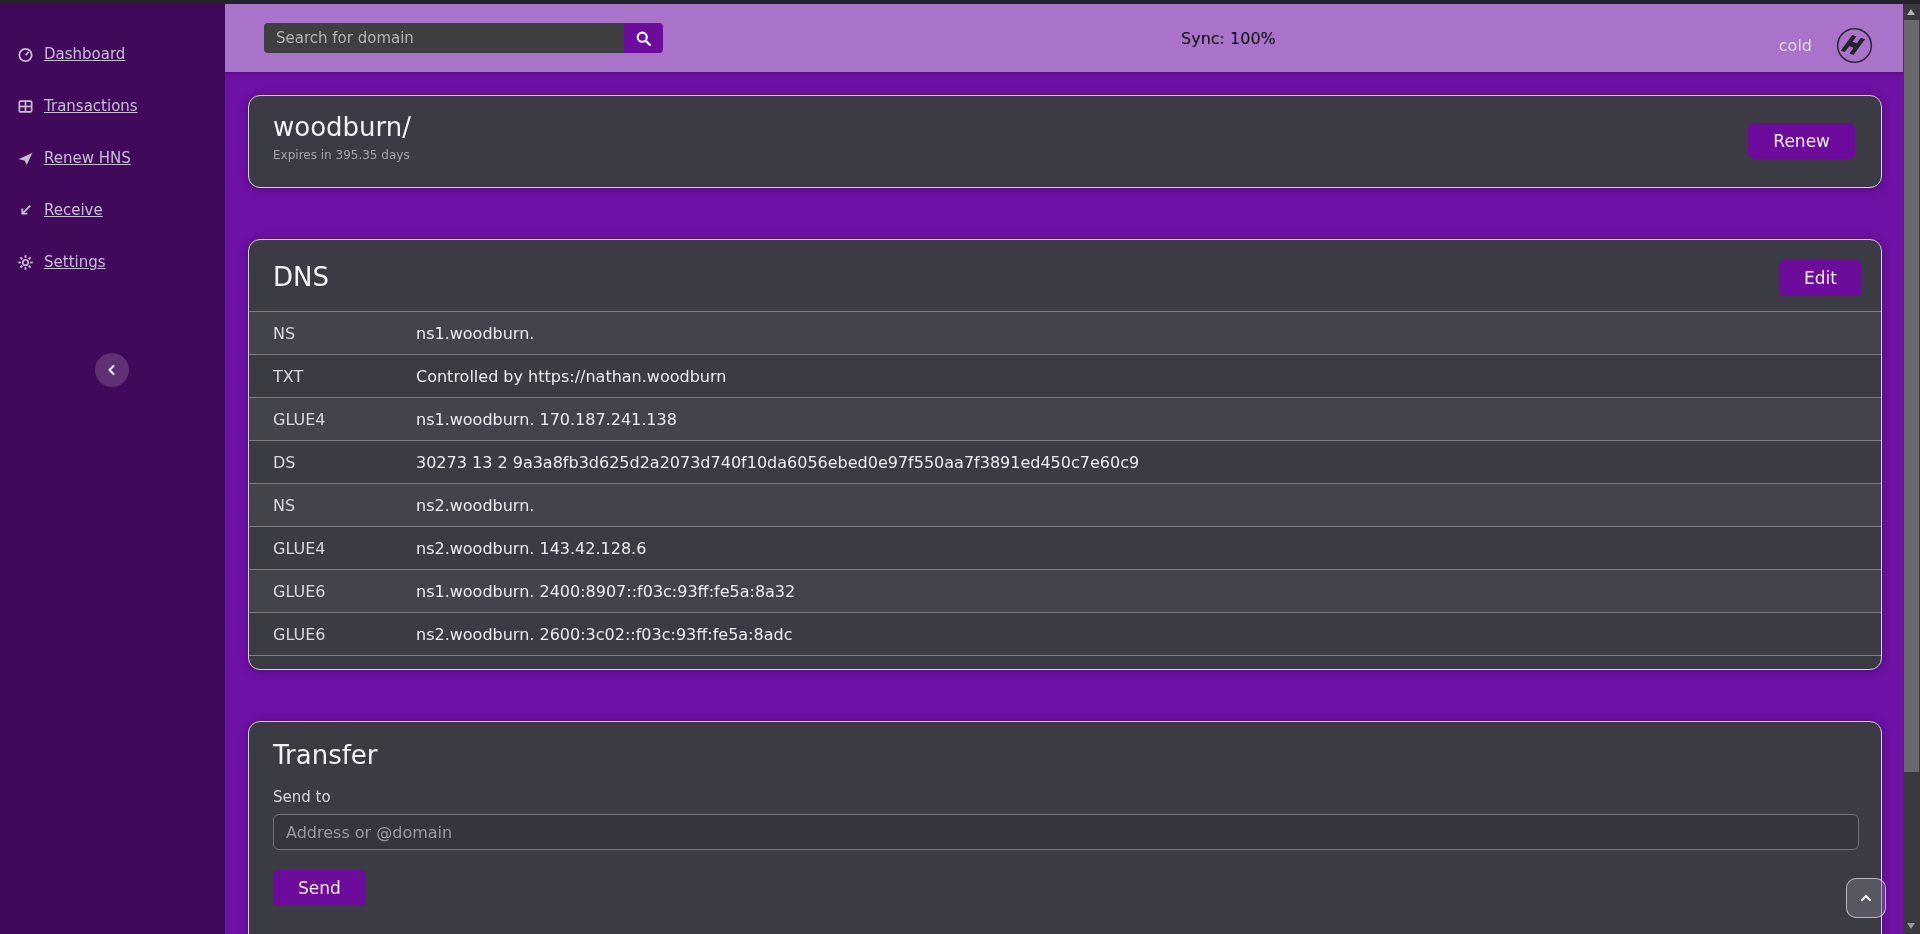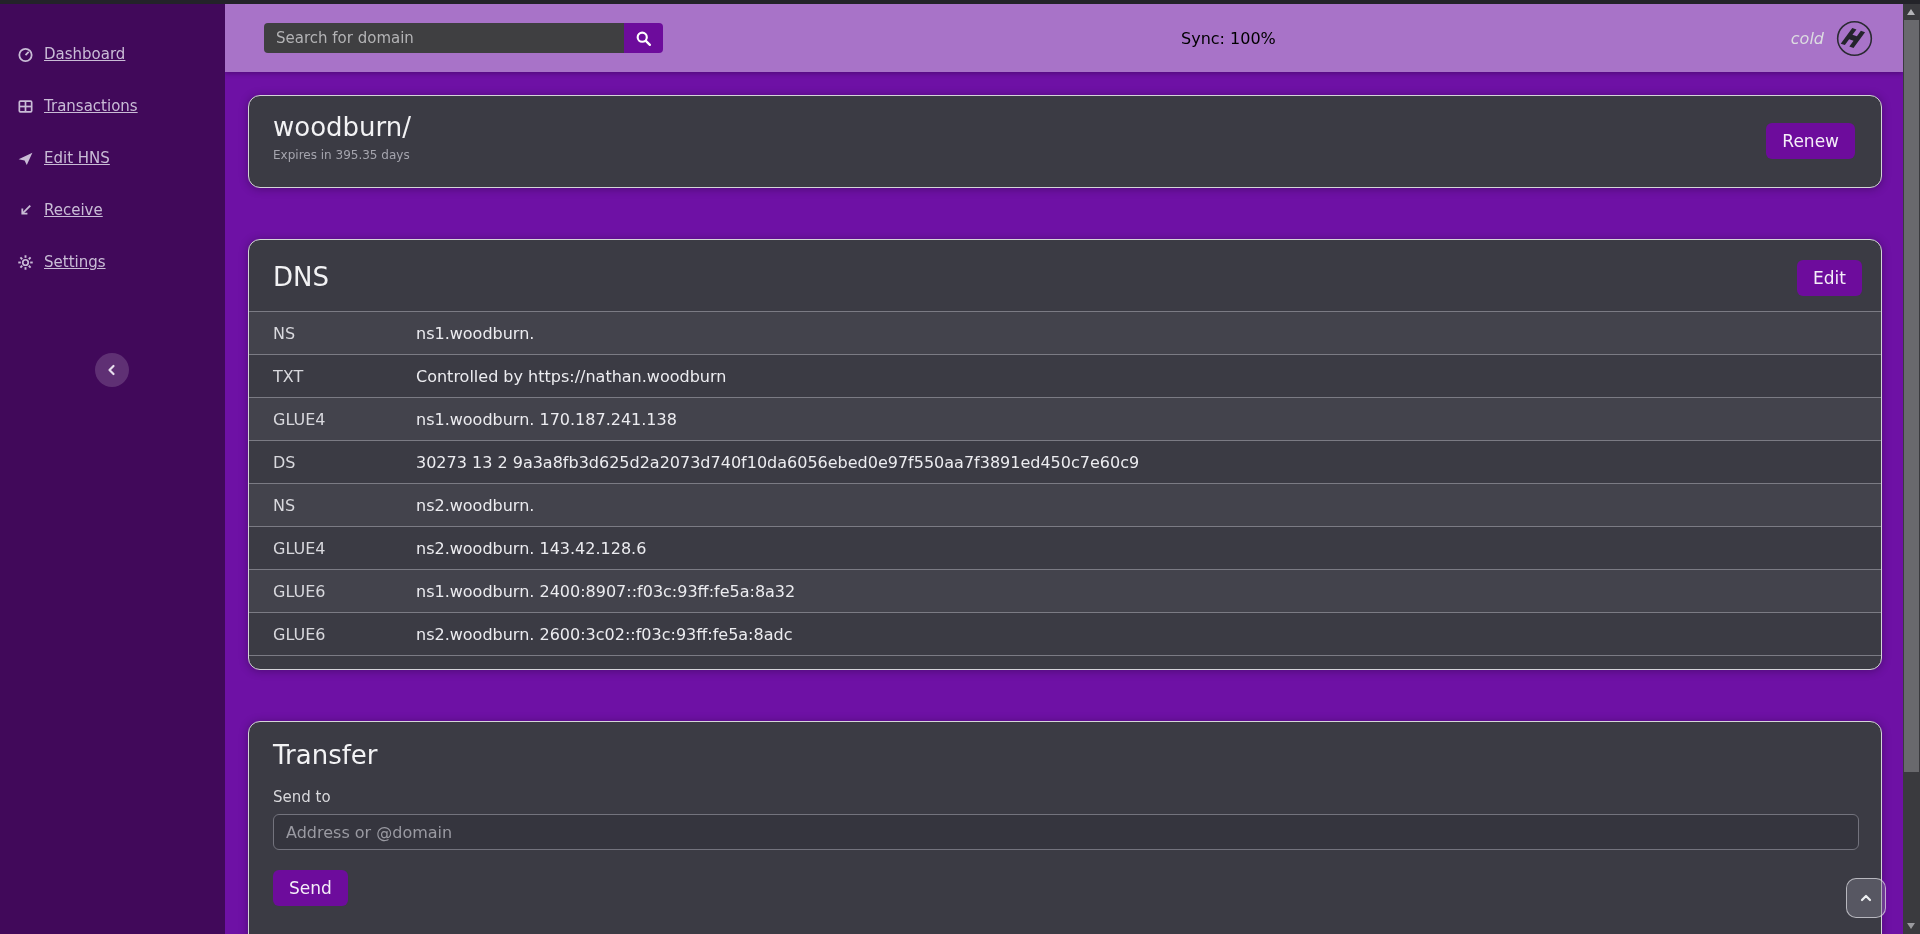--- a/index.html
+++ b/index.html
@@ -18,32 +18,32 @@
   .nav-item svg { flex:0 0 auto; }
   .collapse-btn { position:absolute; left:95px; top:349px; width:34px; height:34px; border-radius:50%; background:rgba(255,255,255,0.16); display:flex; align-items:center; justify-content:center; cursor:pointer; }
 
   
   .topbar { position:absolute; left:225px; top:4px; width:1678px; height:68px; background:#a873c8; z-index:9; box-shadow:0 2px 4px rgba(40,0,60,0.35); }
   .search-group { position:absolute; left:39px; top:19px; display:flex; }
   .search-input { width:360px; height:30px; background:#3f3f41; border:none; border-radius:4px 0 0 4px; color:#e5e5e5; font-size:15px; padding:0 12px; font-family:"DejaVu Sans", sans-serif; }
   .search-input::placeholder { color:#b3b3b5; }
   .search-btn { width:39px; height:30px; background:#6d0c9c; border:none; border-radius:0 4px 4px 0; display:flex; align-items:center; justify-content:center; cursor:pointer; }
   .sync-label { position:absolute; left:956px; top:25px; color:#000000; font-size:16px; }
-  .wallet-group { position:absolute; right:30px; top:16px; display:flex; align-items:center; gap:12px;font-style:italic; }
+  .wallet-group { position:absolute; right:30px; top:23px; display:flex; align-items:center; gap:24px; }
   .wallet-name { color:#dcdce0; font-size:16px; }
   .hs-avatar { width:37px; height:37px; cursor:pointer; }
 
   
   .main { position:absolute; left:225px; top:72px; width:1678px; height:862px; background:#6e11a5; overflow:hidden; padding:23px 0 0 23px; }
   .card { width:1634px; background:#3b3b44; border:1px solid #d4d4d8; border-radius:12px; box-shadow:0 1px 8px rgba(20,0,30,0.35); position:relative; }
 
   .card-domain { height:93px; padding:16px 24px; }
   .domain-title { color:#f2f2f4; font-size:26px; font-weight:500; }
   .domain-expiry { color:#a5a5ae; font-size:12px; margin-top:6px; }
-  .btn { background:#6d0c9c; color:#f4eef8; border:none; border-radius:6px; font-size:17px; padding:8px 16px; cursor:pointer; font-family:"DejaVu Sans", sans-serif; }
+  .btn { background:#6d0c9c; color:#f4eef8; border:none; border-radius:6px; font-size:17px; padding:8px 25px; cursor:pointer; font-family:"DejaVu Sans", sans-serif; }
   .renew-btn { position:absolute; right:26px; top:27px; }
 
   .card-dns { margin-top:51px; height:431px; padding:22px 0 0 0; }
   .card-title { color:#f2f2f4; font-size:26px; font-weight:500; padding-left:24px; }
   .edit-btn { position:absolute; right:19px; top:20px; }
   .dns-table { margin-top:19px; border-top:1px solid #7b7b84; }
   .dns-row { display:flex; align-items:center; height:43px; padding-left:24px; border-bottom:1px solid #7b7b84; font-size:16px; }
   .dns-row:nth-child(odd) { background:rgba(255,255,255,0.045); }
   .dns-type { width:143px; color:#d8d8dd; }
   .dns-value { color:#ececf0; }
@@ -83,21 +83,21 @@
         <rect x="2.2" y="3" width="11.6" height="10" rx="1" fill="none" stroke="#c9bcd6" stroke-width="1.6"></rect>
         <line x1="2.2" y1="8" x2="13.8" y2="8" stroke="#c9bcd6" stroke-width="1.6"></line>
         <line x1="8" y1="3" x2="8" y2="13" stroke="#c9bcd6" stroke-width="1.6"></line>
       </svg>
       <span>Transactions</span>
     </div>
     <div class="nav-item">
       <svg width="17" height="17" viewBox="0 0 16 16">
         <path d="M1.5 8.8 L14.5 2.5 L9.2 14 L7.1 9.8 Z" fill="#c9bcd6"></path>
       </svg>
-      <span>Edit HNS</span>
+      <span>Renew HNS</span>
     </div>
     <div class="nav-item">
       <svg width="17" height="17" viewBox="0 0 16 16">
         <line x1="12.5" y1="3.5" x2="5" y2="11" stroke="#c9bcd6" stroke-width="1.7"></line>
         <polyline points="5,6.2 5,11 9.8,11" fill="none" stroke="#c9bcd6" stroke-width="1.7"></polyline>
       </svg>
       <span>Receive</span>
     </div>
     <div class="nav-item">
       <svg width="17" height="17" viewBox="0 0 16 16">

